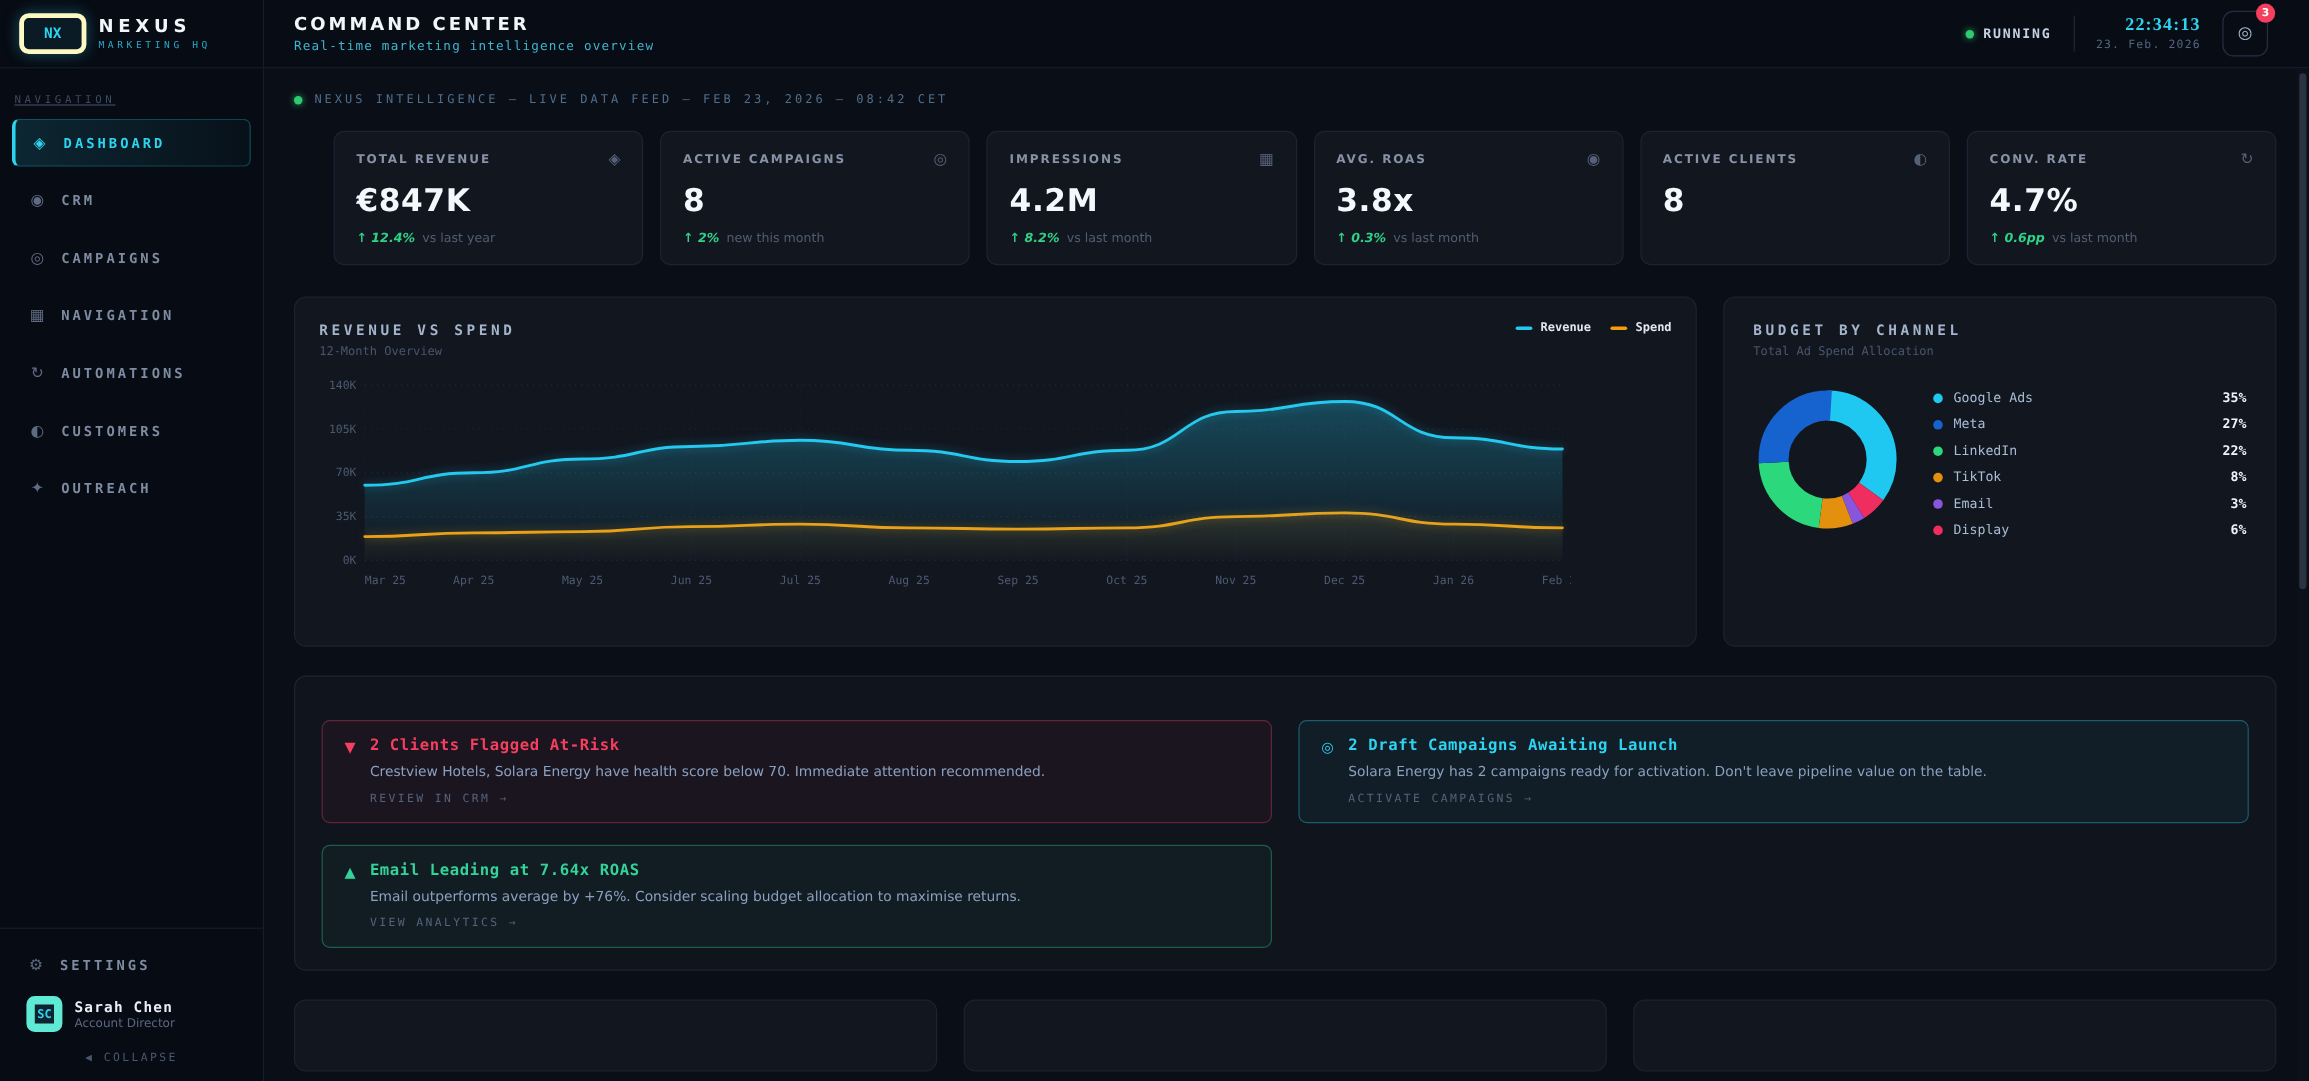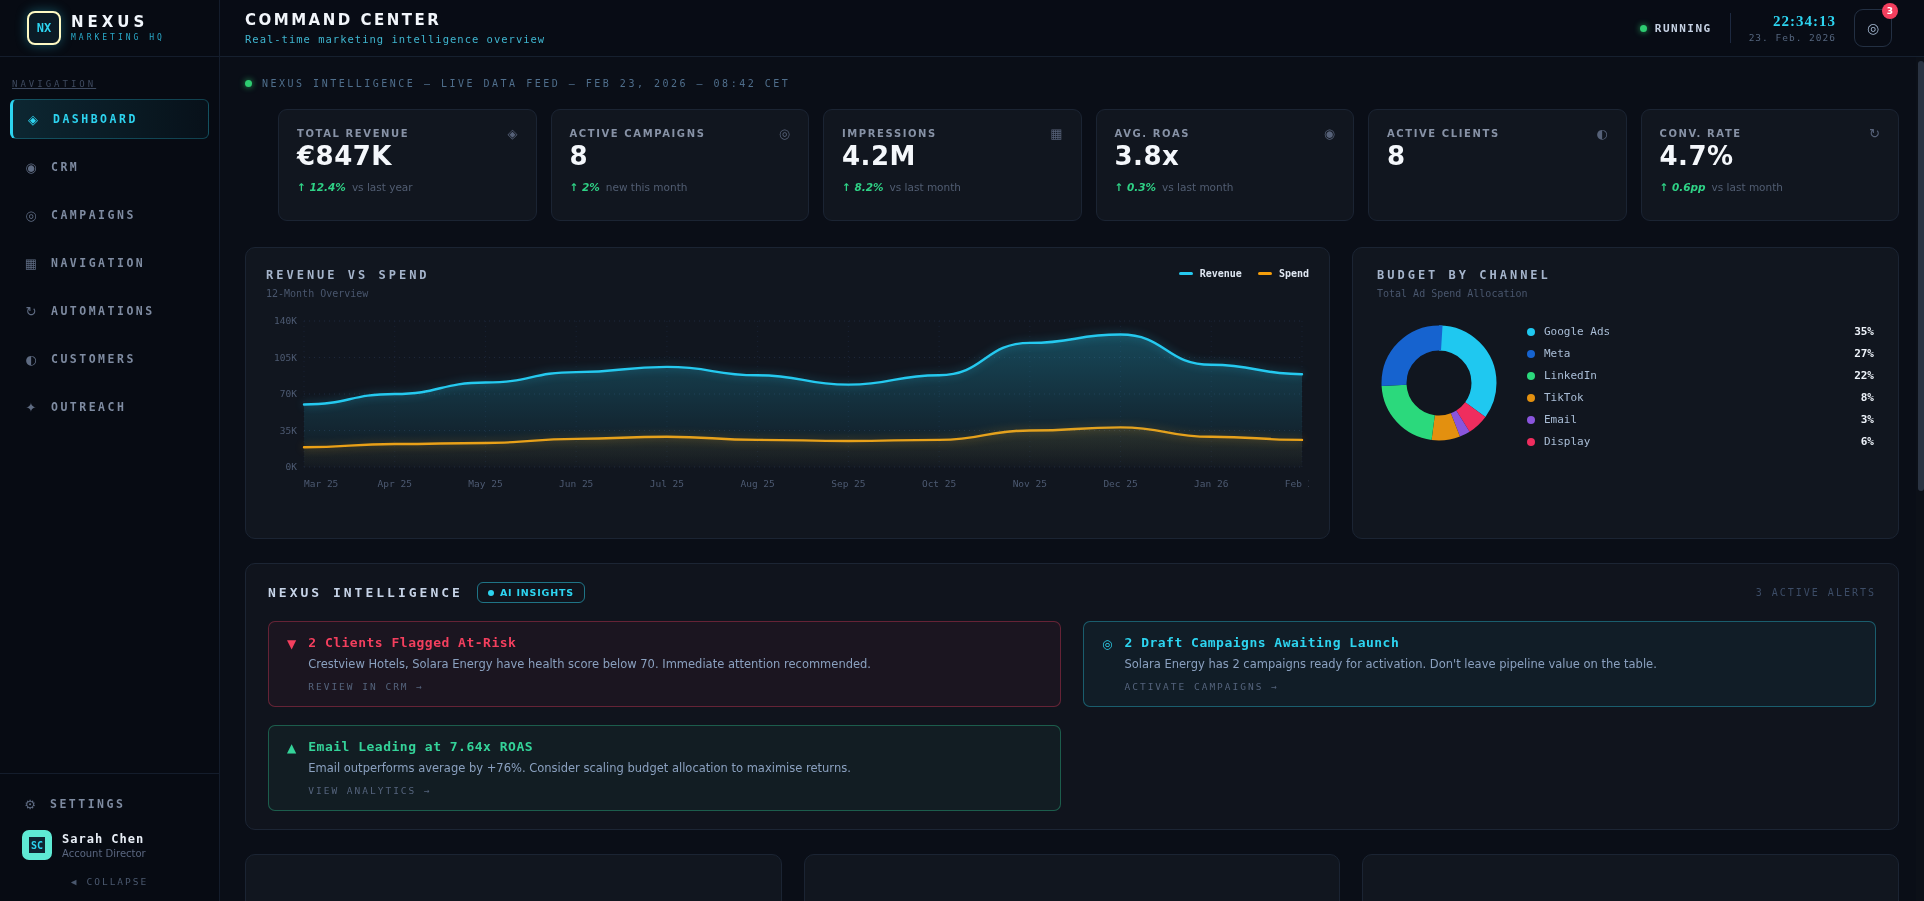--- a/index.html
+++ b/index.html
@@ -3,21 +3,21 @@
 <meta charset="utf-8">
 <style>
   * { margin:0; padding:0; box-sizing:border-box; }
   html,body { background:#05070c; }
   body { font-family:"DejaVu Sans", sans-serif; }
   .app { position:relative; width:1924px; height:901px; overflow:hidden; background:#0a0e17; display:flex; }
 
   
   .sidebar { width:220px; height:100%; background:#070b13; border-right:1px solid #141d2c; display:flex; flex-direction:column; flex-shrink:0; }
   .logo-row { height:57px; display:flex; align-items:center; gap:10px; padding:0 16px; border-bottom:1px solid #141d2c; }
-  .logo-box { width:34px; height:34px; border-radius:8px; border:2px solid #fef9c3; background:#0b1b26; color:#2dd4f0; font-family:"DejaVu Sans Mono", monospace; font-weight:bold; font-size:12px; display:flex; align-items:center; justify-content:center; box-shadow:0 0 12px rgba(45,212,240,.35);margin-left:11px; }
+  .logo-box { width:56px; height:34px; border-radius:8px; border:4px solid #fef9c3; background:#0b1b26; color:#2dd4f0; font-family:"DejaVu Sans Mono", monospace; font-weight:bold; font-size:12px; display:flex; align-items:center; justify-content:center; box-shadow:0 0 12px rgba(45,212,240,.35); }
   .logo-name { color:#f1f6fc; font-size:15px; font-weight:800; letter-spacing:4px; line-height:1.15; }
   .logo-tag { color:#2aa9c9; font-family:"DejaVu Sans Mono", monospace; font-size:8px; letter-spacing:3px; margin-top:2px; }
   .nav-label { color:#3e4a5f; font-family:"DejaVu Sans Mono", monospace; font-size:9px; letter-spacing:3px; padding:22px 12px 10px;text-decoration:underline; }
   .nav { display:flex; flex-direction:column; gap:8px; padding:0 10px; }
   .nav-item { display:flex; align-items:center; gap:12px; height:40px; padding:0 12px; border-radius:6px; border:1px solid transparent; cursor:pointer; }
   .nav-item .ni-icon { width:16px; color:#5e6b82; font-size:13px; font-family:"DejaVu Sans", sans-serif; text-align:center; }
   .nav-item .ni-label { color:#7e8ba1; font-family:"DejaVu Sans Mono", monospace; font-size:11.5px; font-weight:bold; letter-spacing:2.5px; }
   .nav-item.active { background:linear-gradient(90deg, rgba(45,212,240,.14), rgba(45,212,240,.03)); border:1px solid rgba(45,212,240,.25); border-left:3px solid #2dd4f0; }
   .nav-item.active .ni-icon, .nav-item.active .ni-label { color:#2dd4f0; }
   .sidebar-spacer { flex:1; }
@@ -50,37 +50,37 @@
   .content { flex:1; padding:21px 27px 0 25px; overflow:hidden; }
   .feed-row { display:flex; align-items:center; gap:10px; }
   .feed-text { color:#4f6e8c; font-family:"DejaVu Sans Mono", monospace; font-size:10px; letter-spacing:2.5px; }
 
   
   .kpi-row { display:flex; gap:14px; margin-top:20px;padding-left:33px; }
   .kpi { flex:1; height:112px; background:#11161f; border:1px solid #1b2433; border-radius:9px; padding:16px 18px 14px; display:flex; flex-direction:column; }
   .kpi-top { display:flex; justify-content:space-between; align-items:center; }
   .kpi-label { color:#8792a6; font-size:10px; font-weight:bold; letter-spacing:1.6px; }
   .kpi-icon { color:#566178; font-size:13px; }
-  .kpi-value { color:#f4f7fb; font-size:26px; font-weight:800; letter-spacing:.5px; }
+  .kpi-value { color:#f4f7fb; font-size:26px; font-weight:800; margin-top:12px; letter-spacing:.5px; }
   .kpi-delta { margin-top:10px; font-size:10.5px; display:flex; gap:6px; align-items:baseline; min-height:13px; }
   .kpi-delta .d-val { color:#2fd286; font-weight:bold;font-style:italic; }
   .kpi-delta .d-note { color:#515d72; }
 
   
   .charts-row { display:flex; gap:22px; margin-top:26px; }
   .card { background:#11161f; border:1px solid #1b2433; border-radius:10px; }
   .chart-card { flex:1; height:292px; padding:20px 20px 12px; }
   .chart-head { display:flex; justify-content:space-between; align-items:flex-start; }
   .chart-title { color:#a5b4cb; font-family:"DejaVu Sans Mono", monospace; font-size:12px; font-weight:bold; letter-spacing:3px; }
   .chart-sub { color:#49566d; font-family:"DejaVu Sans Mono", monospace; font-size:10px; margin-top:6px; }
   .legend { display:flex; gap:16px; align-items:center; }
   .legend-item { display:flex; gap:7px; align-items:center; }
   .legend-swatch { width:14px; height:3px; border-radius:2px; }
   .legend-label { color:#dfe7f2; font-family:"DejaVu Sans Mono", monospace; font-size:10px; font-weight:bold; }
-  .donut-card { width:547px; height:292px; padding:20px 24px; flex-shrink:0; }
+  .donut-card { width:461px; height:292px; padding:20px 24px; flex-shrink:0; }
   .donut-flex { display:flex; align-items:flex-start; gap:26px; margin-top:22px; }
   .donut-legend { flex:1; display:flex; flex-direction:column; gap:9px; padding-top:4px; }
   .dl-row { display:flex; align-items:center; gap:9px; }
   .dl-dot { width:8px; height:8px; border-radius:50%; }
   .dl-label { color:#a9bdd6; font-family:"DejaVu Sans Mono", monospace; font-size:11px; }
   .dl-val { margin-left:auto; color:#eef3fa; font-family:"DejaVu Sans Mono", monospace; font-size:11px; font-weight:bold; }
 
   
   .intel { margin-top:24px; background:#10141d; border:1px solid #1c2534; border-radius:10px; padding:18px 22px 18px; }
   .intel-head { display:flex; align-items:center; justify-content:space-between; }
@@ -377,30 +377,20 @@
                   <span class="dl-dot" style="background: rgb(239, 45, 94);"></span>
                   <span class="dl-label">Display</span>
                   <span class="dl-val">6%</span>
                 </div>
               </div>
           </div>
         </div>
       </div>
 
       <div class="intel">
-        <div class="intel-head">
-          <div class="intel-left">
-            <span class="intel-title">NEXUS INTELLIGENCE</span>
-            <span class="ai-badge">
-              <span class="b-dot"></span>
-              <span>AI INSIGHTS</span>
-            </span>
-          </div>
-          <span class="intel-count">3 ACTIVE ALERTS</span>
-        </div>
         <div class="alerts-grid" id="alerts">
             <div class="alert" style="border-color: rgba(244, 63, 94, 0.35); background: rgba(244, 63, 94, 0.05);">
               <span class="a-icon" style="color: rgb(244, 63, 94);">▼</span>
               <div>
                 <div class="a-title" style="color: rgb(244, 63, 94);">2 Clients Flagged At-Risk</div>
                 <div class="a-body">Crestview Hotels, Solara Energy have health score below 70. Immediate attention recommended.</div>
                 <div class="a-action">REVIEW IN CRM →</div>
               </div>
             </div>
             <div class="alert" style="border-color: rgba(45, 212, 240, 0.35); background: rgba(45, 212, 240, 0.05);">

